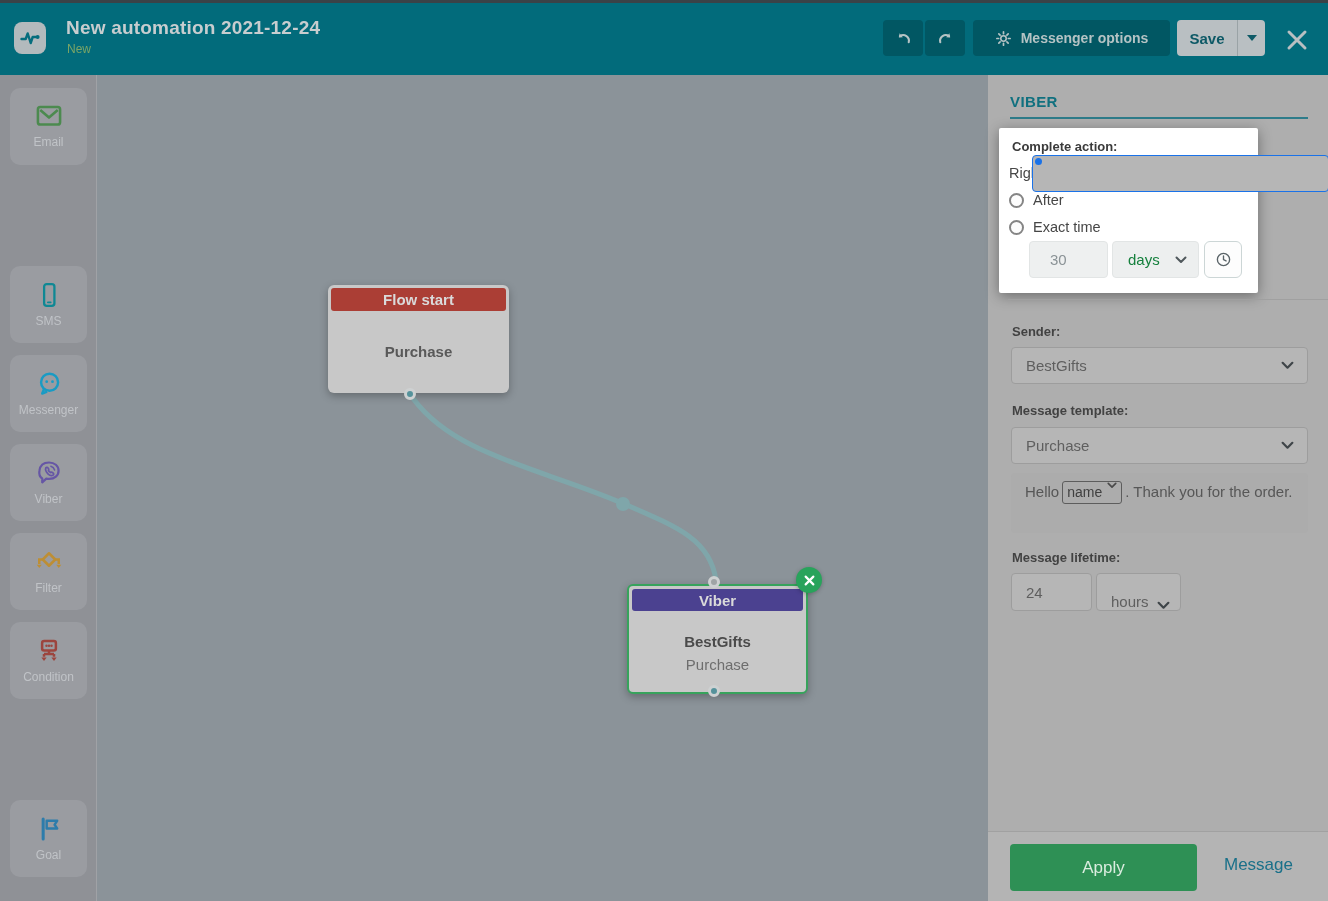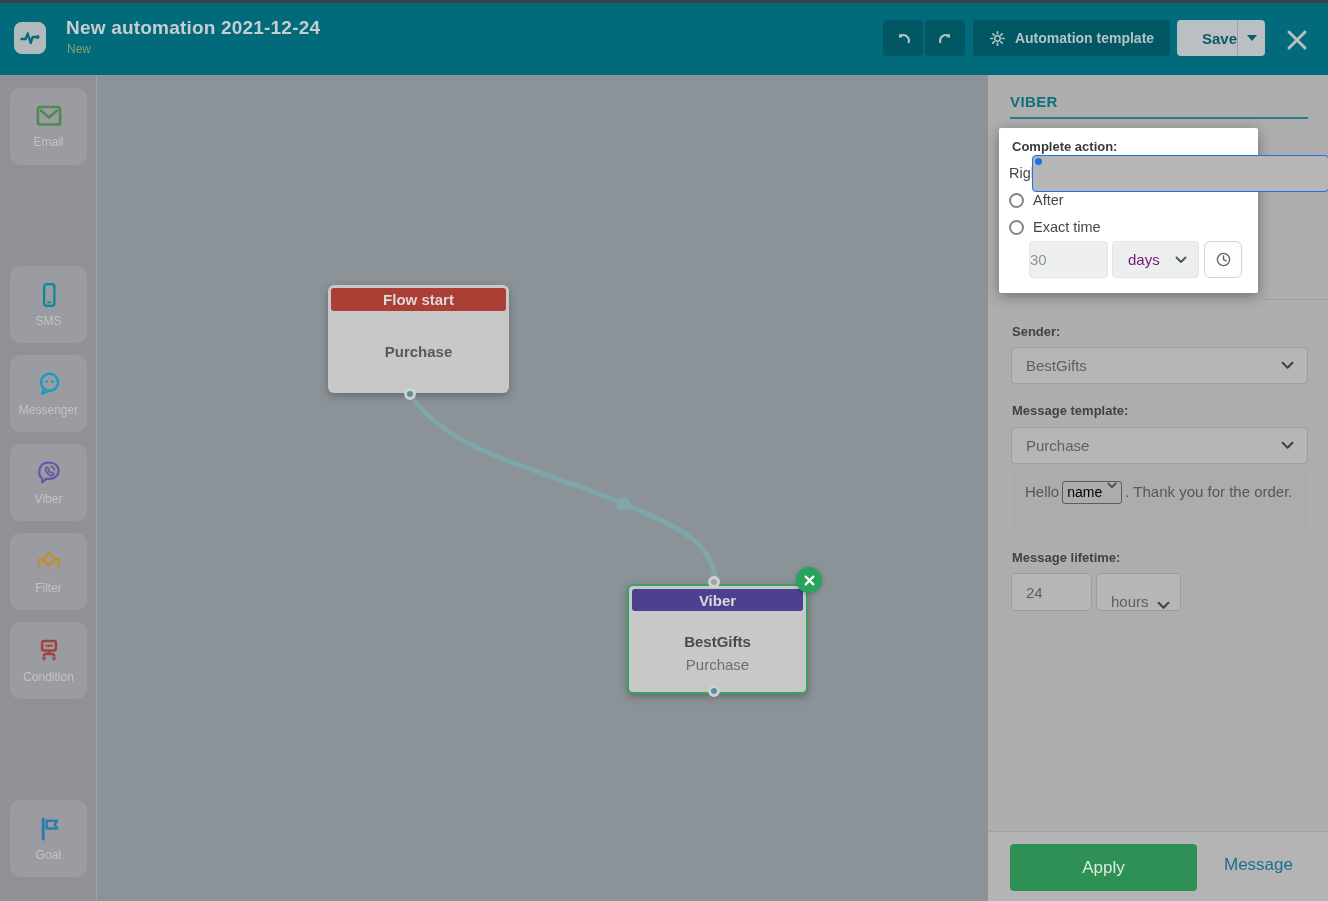--- a/index.html
+++ b/index.html
@@ -14,21 +14,21 @@
           display:flex; align-items:center; justify-content:center; }
   .hdr-title { position:absolute; left:66px; top:14px; font-size:19px; font-weight:600; color:#c8cdcf; letter-spacing:.2px; }
   .hdr-sub   { position:absolute; left:67px; top:39px; font-size:12px; color:#7ba566; }
   .hdr-btn { position:absolute; top:17px; height:36px; background:#01570f; background:#015763; border:none; border-radius:4px;
              display:flex; align-items:center; justify-content:center; cursor:pointer; }
   .btn-undo { left:883px; width:40px; }
   .btn-redo { left:925px; width:40px; }
   .btn-opts { left:973px; width:197px; gap:9px; color:#b5c3c4; font-size:14px; font-weight:700; }
   .save-group { position:absolute; left:1177px; top:17px; height:36px; display:flex; border-radius:4px; overflow:hidden; }
   .save-main { width:60px; background:#b9bfc2; border:none; color:#0d5966; font-size:15px; font-weight:700; cursor:pointer;
-               font-family:inherit;text-align:right; }
+               font-family:inherit; }
   .save-caret { width:28px; background:#b9bfc2; border:none; border-left:1px solid #9aa3a6; cursor:pointer;
                 display:flex; align-items:center; justify-content:center; }
   .caret-down { width:0; height:0; border-left:5px solid transparent; border-right:5px solid transparent; border-top:6px solid #0d5966; }
   .hdr-close { position:absolute; left:1284px; top:25px; width:26px; height:26px; background:none; border:none; cursor:pointer; }
 
   
   .sidebar { position:absolute; left:0; top:75px; width:97px; height:826px; background:#8f9196; border-right:1px solid #a0a2a6; }
   .tile { position:absolute; left:10px; width:77px; height:77px; border-radius:10px; background:#9a9ca1;
           display:flex; flex-direction:column; align-items:center; justify-content:center; gap:5px; cursor:pointer; }
   .tile-label { font-size:12px; color:#c0c3c7; }
@@ -56,35 +56,35 @@
   .panel-rule { position:absolute; left:22px; top:42px; width:298px; height:2px; background:#2e7c8a; }
   .card { position:absolute; left:11px; top:53px; width:259px; height:165px; background:#ffffff; border-radius:2px;
           box-shadow:0 3px 14px rgba(0,0,0,.38); }
   .card-label { position:absolute; left:13px; top:11px; font-size:13px; font-weight:700; color:#3a3a3a; }
   .radio-row { position:absolute; left:10px; display:flex; align-items:center; gap:9px; cursor:pointer; }
   .radio { width:15px; height:15px; border-radius:50%; background:#fdfdfd; border:2px solid #858585; position:relative; flex:none; }
   .radio.sel { border-color:#1a72e8; }
   .radio.sel::after { content:""; position:absolute; left:2px; top:2px; width:7px; height:7px; border-radius:50%; background:#1a72e8; }
   .radio-label { font-size:14.5px; color:#464646; }
   .delay-input { position:absolute; left:30px; top:113px; width:79px; height:37px; background:#eef0f0; border:1px solid #e2e5e5;
-                 border-radius:4px; font-size:15px; color:#8a9296; padding-left:0; font-family:inherit; }
+                 border-radius:4px; font-size:15px; color:#8a9296; padding-left:20px; font-family:inherit; }
   .delay-unit { position:absolute; left:113px; top:113px; width:87px; height:37px; background:#edefef; border:1px solid #e2e5e5;
-                border-radius:4px; display:flex; align-items:center; font-size:15px; color:#701a75; padding-left:15px; cursor:pointer; }
+                border-radius:4px; display:flex; align-items:center; font-size:15px; color:#15803d; padding-left:15px; cursor:pointer; }
   .delay-unit .chev { position:absolute; right:11px; }
   .clock-btn { position:absolute; left:205px; top:113px; width:38px; height:37px; background:#fdfdfd; border:1px solid #ccd6d6;
                border-radius:6px; display:flex; align-items:center; justify-content:center; cursor:pointer; }
   .panel-div { position:absolute; left:20px; top:224px; width:320px; height:1px; background:#a0a0a0; }
   .fld-label { position:absolute; left:24px; font-size:13px; font-weight:700; color:#424242; }
   .sel { position:absolute; left:23px; width:297px; height:37px; background:#b6b6b6; border:1px solid #9d9d9d; border-radius:4px;
          display:flex; align-items:center; font-size:15px; color:#5f5f5f; padding-left:14px; cursor:pointer; }
   .sel .chev { position:absolute; right:13px; }
   .preview { position:absolute; left:23px; top:398px; width:297px; height:60px; background:#acacac; border-radius:4px;
              font-size:15px; color:#575757; padding:8px 14px; line-height:1.5; }
   .inline-sel { display:inline-flex; align-items:flex-start; gap:5px; border:1.5px solid #5d5d5d; border-radius:3px;
-                padding:0 4px; font-size:14px; color:#000000; cursor:pointer; margin:0 3px; }
+                padding:0 4px; font-size:14px; color:#404040; cursor:pointer; margin:0 3px; }
   .life-input { position:absolute; left:23px; top:498px; width:81px; height:38px; background:#b6b6b6; border:1px solid #9d9d9d;
                 border-radius:4px; font-size:15px; color:#5f5f5f; padding-left:14px; font-family:inherit; }
   .life-unit { position:absolute; left:108px; top:498px; width:85px; height:38px; background:#b6b6b6; border:1px solid #9d9d9d;
                border-radius:4px; display:flex; align-items:flex-end; font-size:15px; color:#5f5f5f; padding-left:14px; cursor:pointer; }
   .life-unit .chev { position:absolute; right:10px; }
 
   
   .footer { position:absolute; left:988px; top:831px; width:340px; height:70px; background:#b4b4b4; border-top:1px solid #a1a1a1; z-index:3; }
   .apply-btn { position:absolute; left:22px; top:12px; width:187px; height:47px; background:#2e9055; border:none; border-radius:4px;
                color:#daecdf; font-size:17px; font-weight:400; cursor:pointer; font-family:inherit; }
@@ -124,21 +124,21 @@
         <path d="M9.3 8.6 L5.1 8.9 L5.9 4.6 Z" fill="#b5c3c4"></path>
       </svg>
     </button>
     <button class="hdr-btn btn-opts">
       <svg width="17" height="17" viewBox="0 0 20 20">
         <circle cx="10" cy="10" r="3.2" fill="none" stroke="#b5c3c4" stroke-width="1.8"></circle>
         <g stroke="#b5c3c4" stroke-width="2" stroke-linecap="round">
           <path d="M10 2.2v2.1M10 15.7v2.1M2.2 10h2.1M15.7 10h2.1M4.5 4.5l1.5 1.5M14 14l1.5 1.5M15.5 4.5L14 6M6 14l-1.5 1.5"></path>
         </g>
       </svg>
-      <span>Automation template</span>
+      <span>Messenger options</span>
     </button>
     <div class="save-group">
       <button class="save-main">Save</button>
       <button class="save-caret">
         <span class="caret-down"></span>
       </button>
     </div>
     <button class="hdr-close">
       <svg width="24" height="24" viewBox="0 0 24 24">
         <path d="M4 4 L20 20 M20 4 L4 20" stroke="#b9bfc2" stroke-width="3" stroke-linecap="round"></path>

